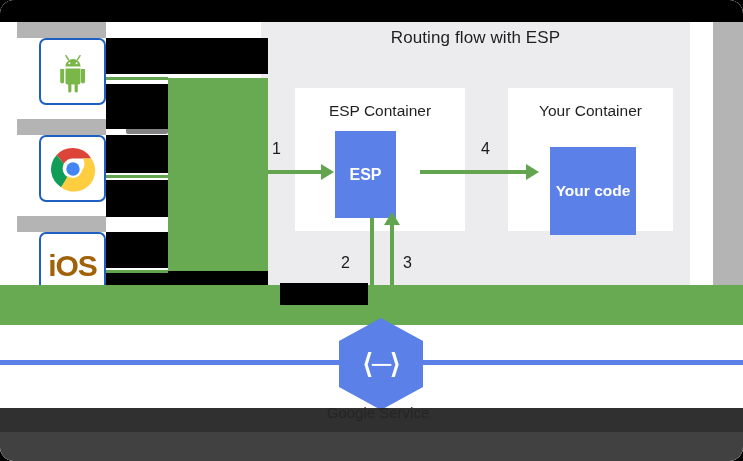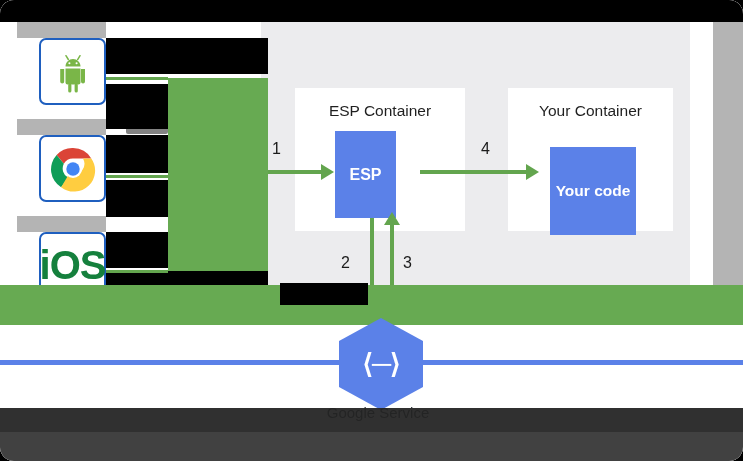--- a/index.html
+++ b/index.html
@@ -135,23 +135,23 @@
     border-radius: 7px;
     box-sizing: border-box;
     display: flex;
     align-items: center;
     justify-content: center;
   }
   .tile-android { left: 39px; top: 38px; }
   .tile-chrome  { left: 39px; top: 135px; }
   .tile-ios     { left: 39px; top: 232px; }
   .ios-text {
-    font-size: 40px;
+    font-size: 30px;
     font-weight: bold;
-    color: #15803d;
+    color: #a16207;
     letter-spacing: -1px;
     text-align: center;
   }
 
   
   .stub { position: absolute; height: 3px; background: #63a54e; }
   .stub1 { left: 106px; top: 77px;  width: 62px; }
   .stub2 { left: 106px; top: 175px; width: 62px; }
   .stub3 { left: 106px; top: 270px; width: 160px; }
 
@@ -252,20 +252,21 @@
   }
 </style>
 </head>
 <body>
 
 <div id="stage">
 
   <div class="page-white"></div>
 
   <div class="diagram-panel"></div>
+  <div class="diagram-title">Routing flow with ESP</div>
 
   <div class="card card-esp">
     <div class="card-label">ESP Container</div>
   </div>
 
   <div class="card card-your">
     <div class="card-label">Your Container</div>
   </div>
 
   <div class="bluebox box-esp">ESP</div>

